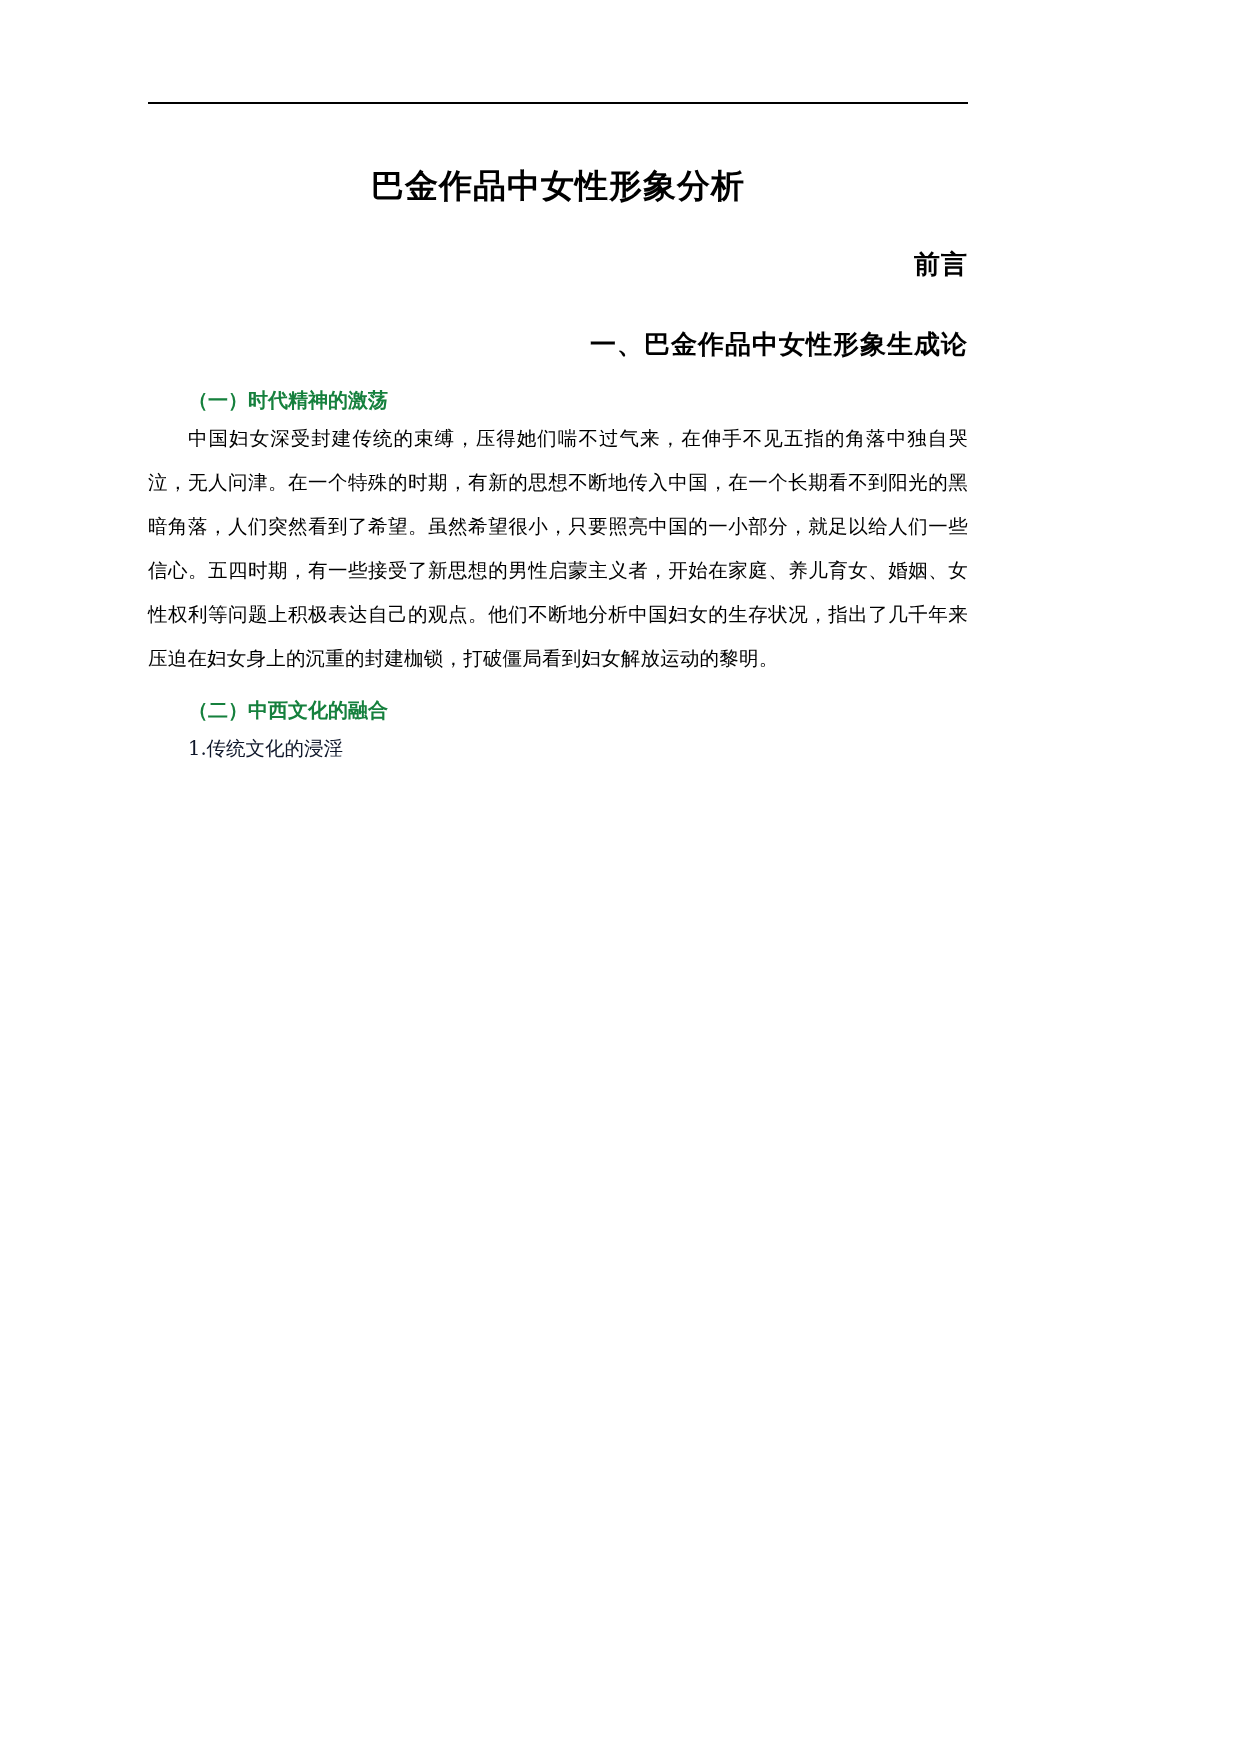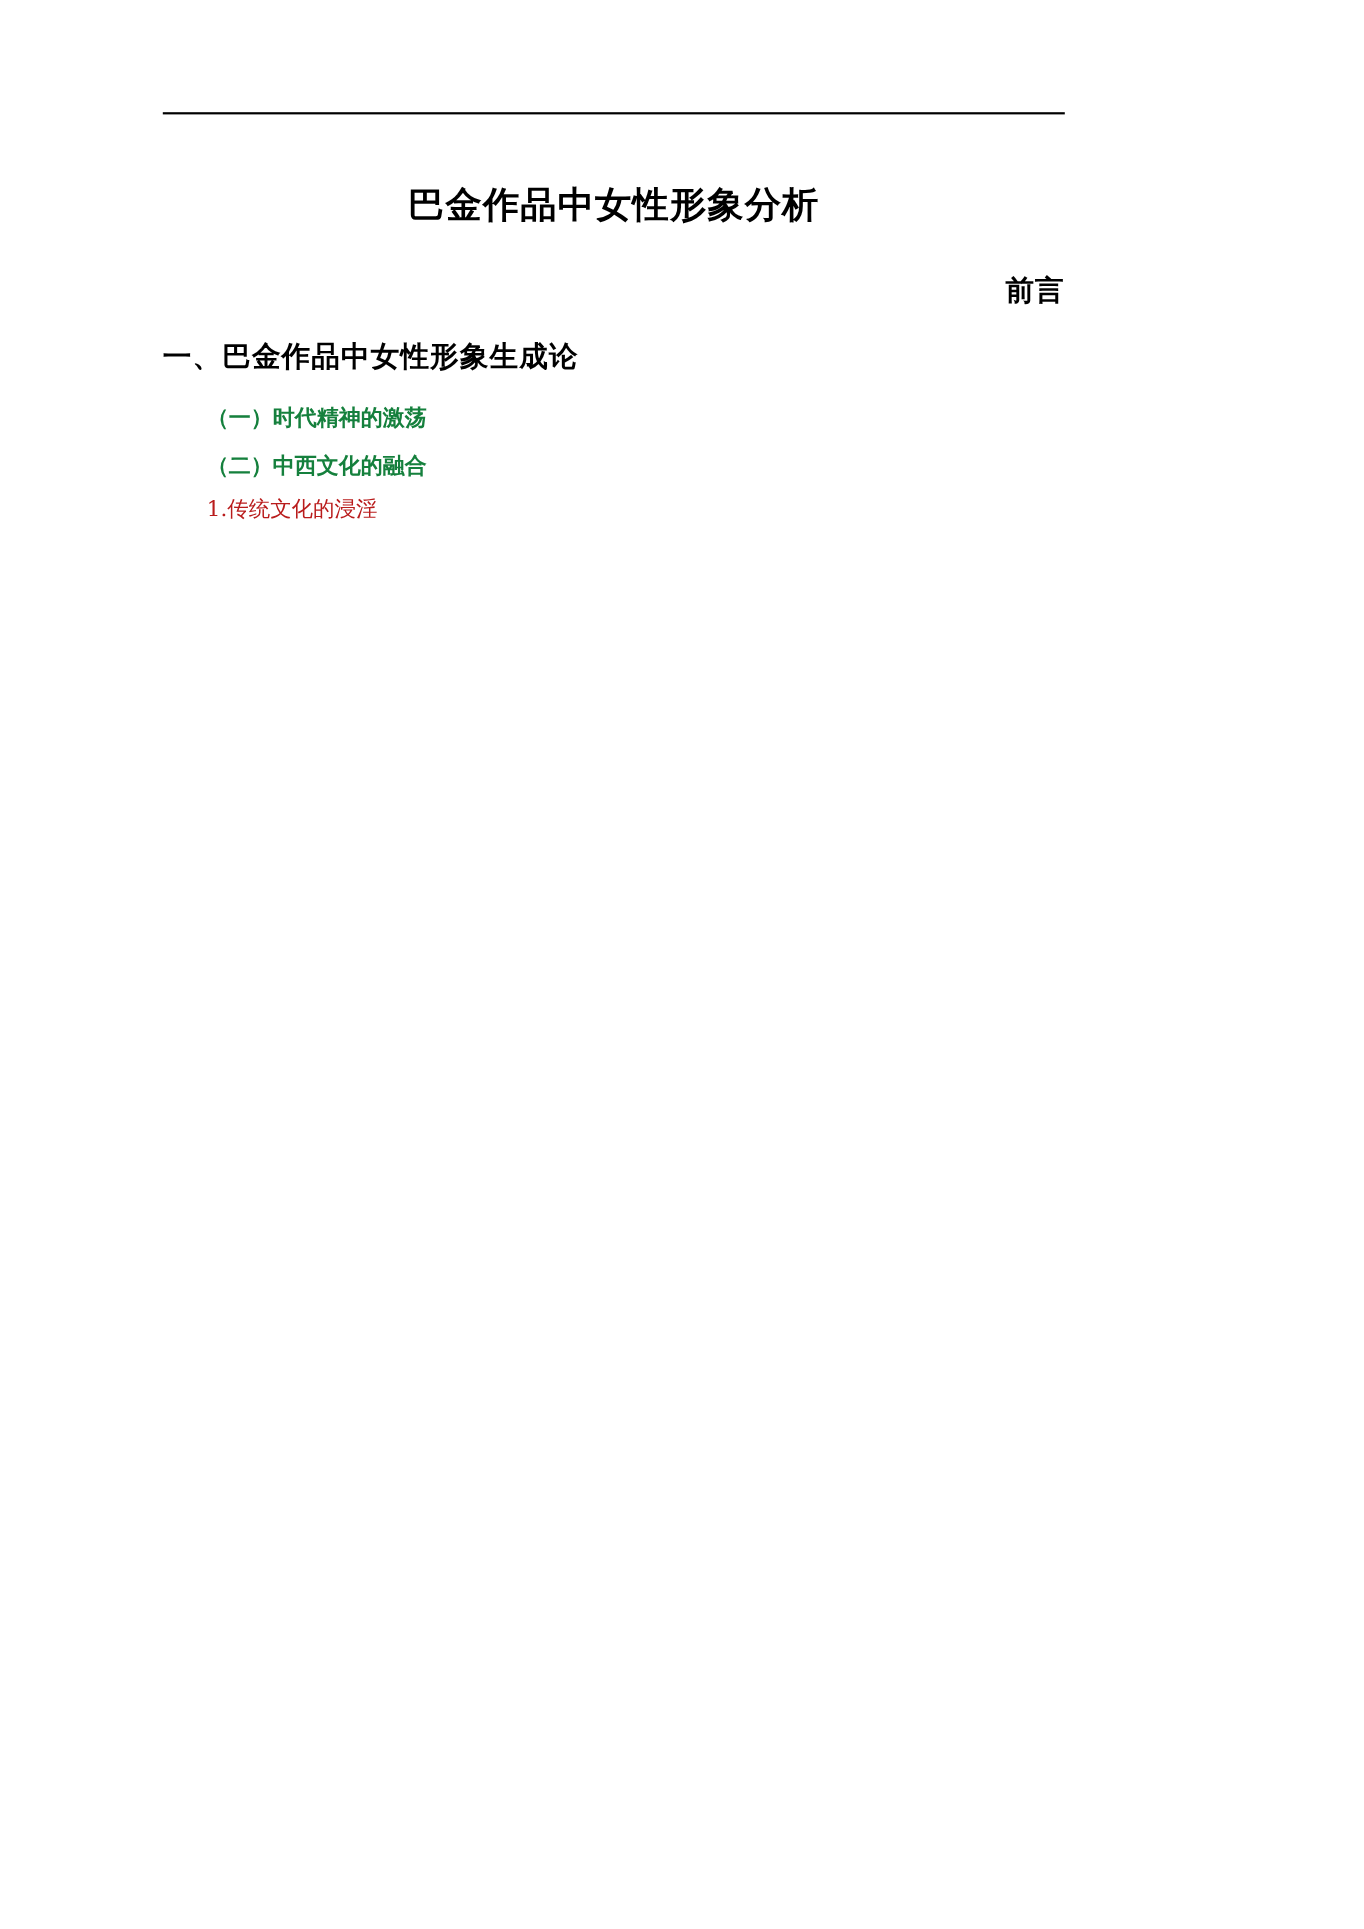--- a/index.html
+++ b/index.html
@@ -54,24 +54,24 @@
     letter-spacing: 1px;
     color: #000000;
     margin: 36px 0 0 0;
   }
 
   .section-heading {
     font-family: "Liberation Sans", "DejaVu Sans", sans-serif;
     font-weight: bold;
     font-size: 26px;
     line-height: 1.4;
-    text-align: left;
+    text-align: right;
     letter-spacing: 1px;
     color: #000000;
-    margin: 24px 0 22px 0;
+    margin: 44px 0 22px 0;
   }
 
   .sub-heading {
     font-family: "Liberation Sans", "DejaVu Sans", sans-serif;
     font-weight: bold;
     font-size: 20px;
     line-height: 1.5;
     color: #15803d;
     text-indent: 40px;
     margin: 14px 0 2px 0;
@@ -90,21 +90,21 @@
   }
 
   p.body-text.first-para {
     margin-top: 28px;
   }
 
   p.list-line {
     font-family: "DejaVu Serif", "Liberation Serif", serif;
     font-size: 19.5px;
     line-height: 44px;
-    color: #b91c1c;
+    color: #0f172a;
     text-align: left;
     text-indent: 40px;
     margin: 0;
   }
 
   .page-number {
     position: absolute;
     left: 0;
     top: 1452px;
     width: 1240px;
@@ -126,20 +126,21 @@
     <h1 class="doc-title">巴金作品中女性形象分析</h1>
 
     <h2 class="preface-heading">前言</h2>
 
 
     <h2 class="section-heading">一、巴金作品中女性形象生成论</h2>
 
     <h3 class="sub-heading">（一）时代精神的激荡</h3>
 
 
+    <p class="body-text">中国妇女深受封建传统的束缚，压得她们喘不过气来，在伸手不见五指的角落中独自哭泣，无人问津。在一个特殊的时期，有新的思想不断地传入中国，在一个长期看不到阳光的黑暗角落，人们突然看到了希望。虽然希望很小，只要照亮中国的一小部分，就足以给人们一些信心。五四时期，有一些接受了新思想的男性启蒙主义者，开始在家庭、养儿育女、婚姻、女性权利等问题上积极表达自己的观点。他们不断地分析中国妇女的生存状况，指出了几千年来压迫在妇女身上的沉重的封建枷锁，打破僵局看到妇女解放运动的黎明。</p>
 
     <h3 class="sub-heading">（二）中西文化的融合</h3>
 
     <p class="list-line">1.传统文化的浸淫</p>
 
   </div>
 
   <div class="page-number">1</div>
 
 </div>

